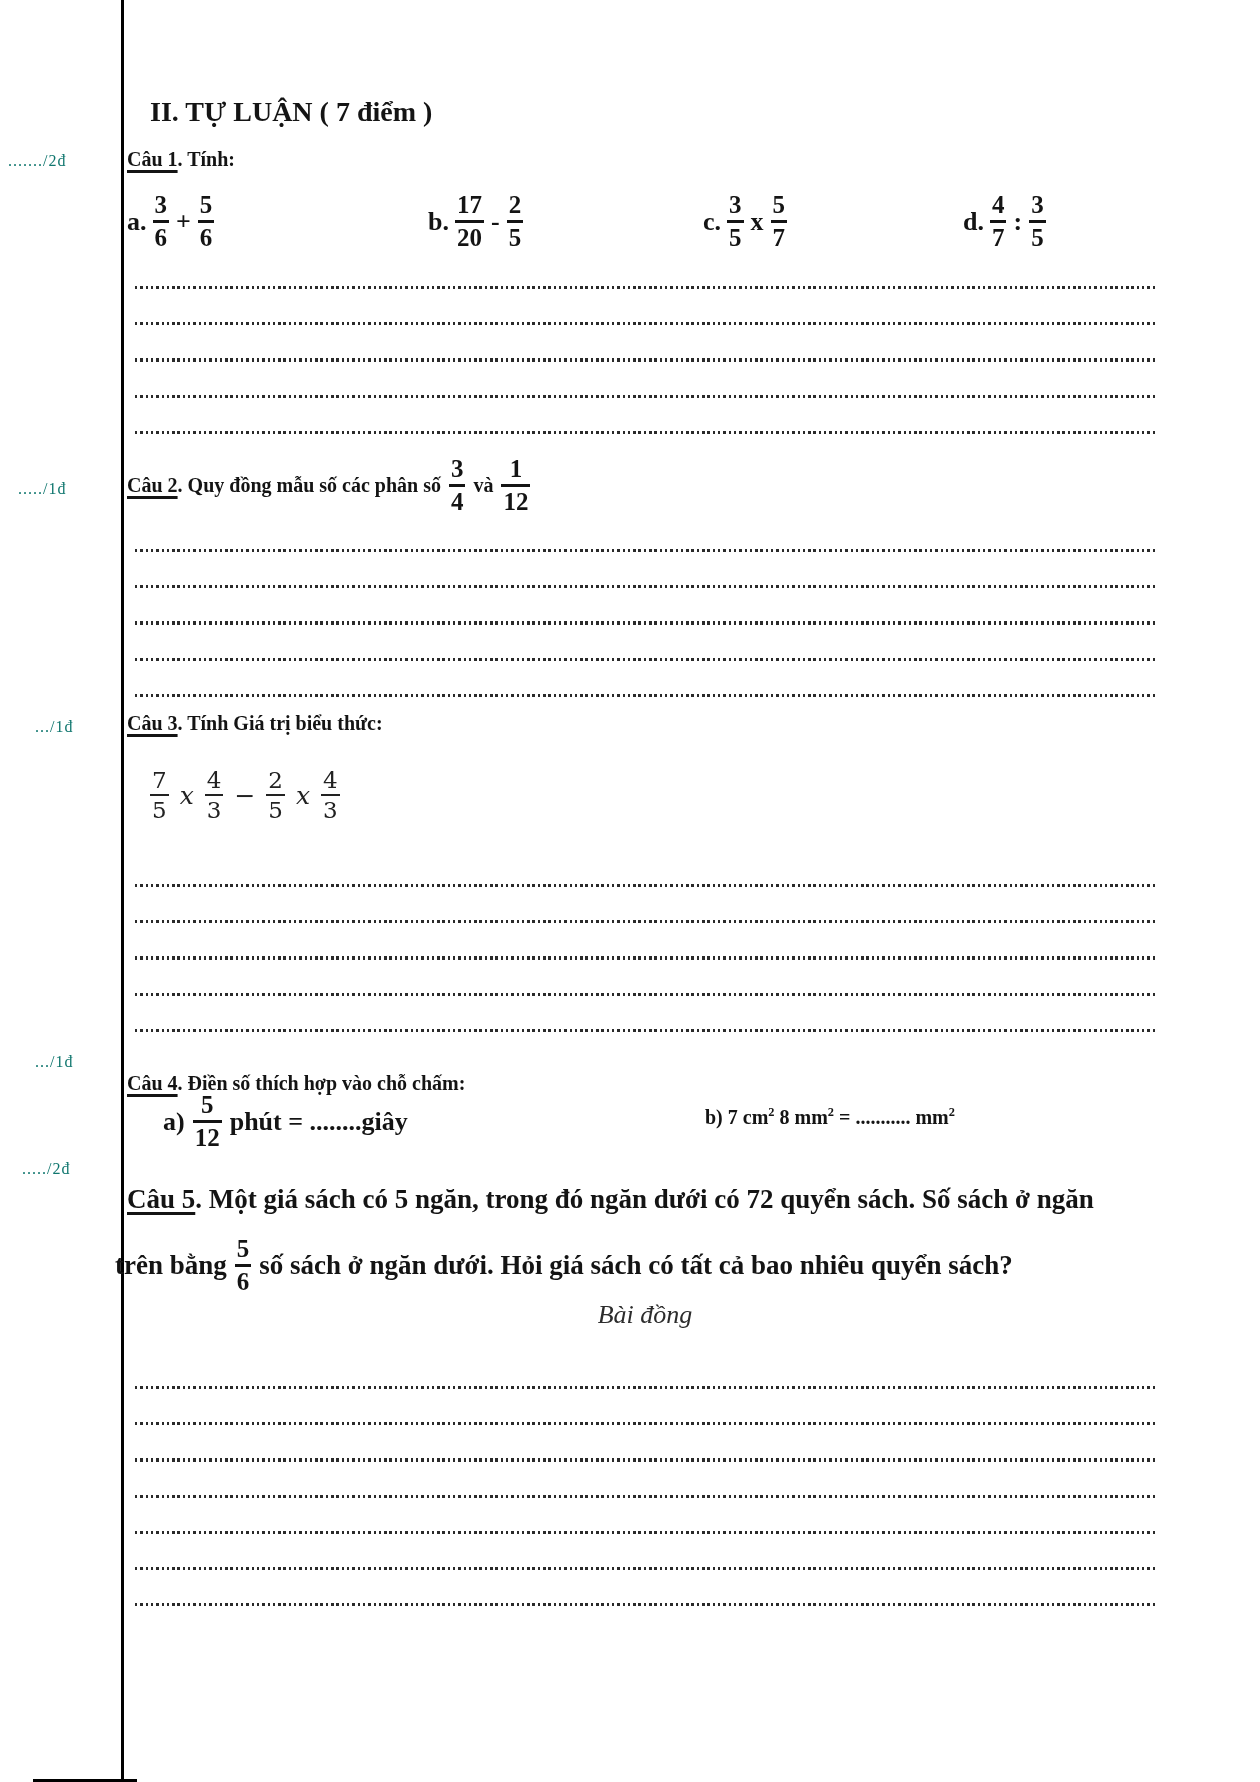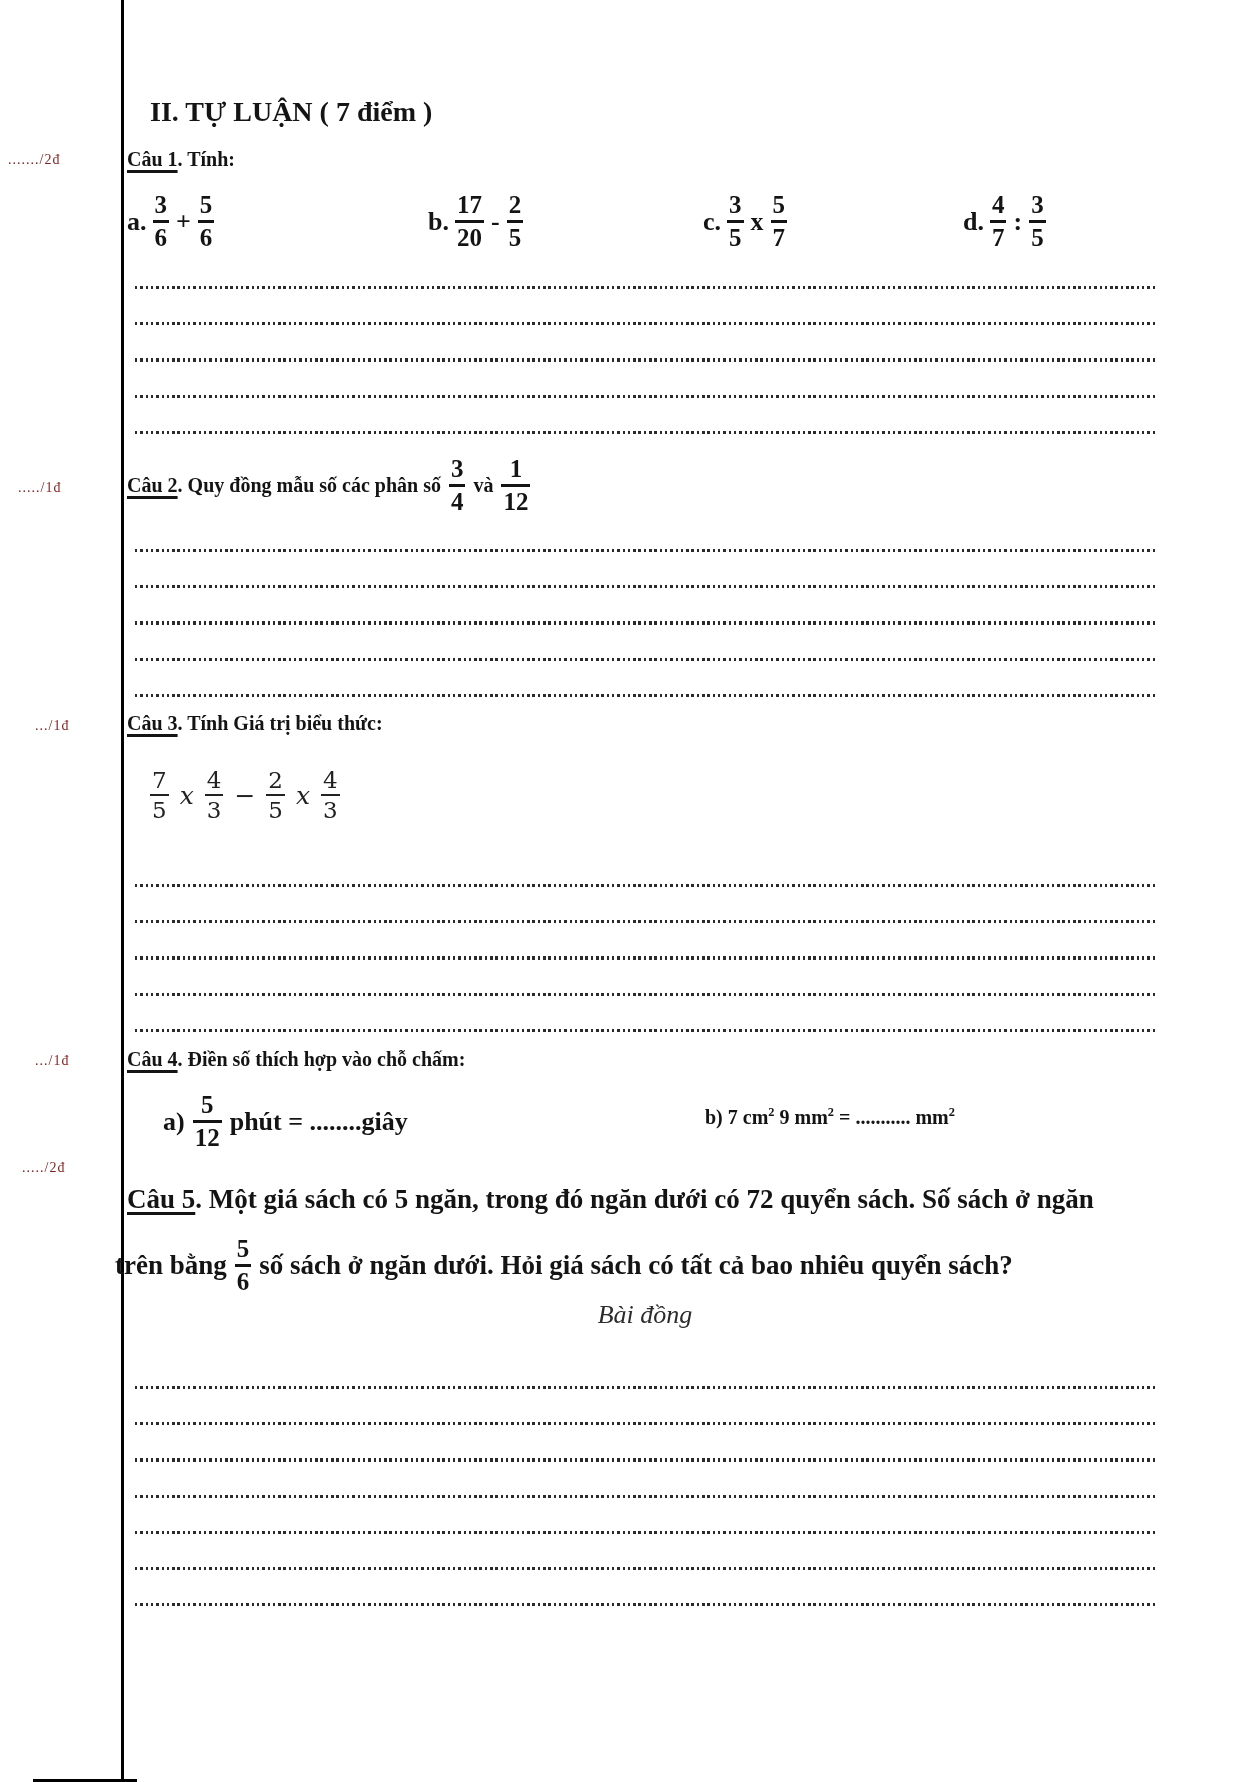--- a/index.html
+++ b/index.html
@@ -16,21 +16,21 @@
     position: absolute;
     left: 121px; top: 0; width: 3px; height: 1782px;
     background: #000;
   }
   .abs { position: absolute; }
   .section-title {
     left: 150px; top: 96px;
     font-size: 28px; font-weight: bold; white-space: nowrap;
   }
   .margin-score {
-    font-size: 14px; color: #7f1d1d; white-space: nowrap; letter-spacing: 1px;
+    font-size: 16px; color: #0f766e; white-space: nowrap; letter-spacing: 1px;
   }
   .q-heading { font-size: 20px; font-weight: bold; white-space: nowrap; }
   .qlabel {
     text-decoration: underline;
     text-decoration-thickness: 2.5px;
     text-underline-offset: 4px;
   }
   .frac {
     display: inline-flex; flex-direction: column; align-items: center;
     line-height: 1.05; font-weight: bold; font-size: 25px;
@@ -206,36 +206,36 @@
   </div>
 
   <div class="abs dotgroup" style="left:135px; top:884px;">
     <div class="dotline"></div>
     <div class="dotline"></div>
     <div class="dotline"></div>
     <div class="dotline"></div>
     <div class="dotline"></div>
   </div>
 
-  <div class="abs q-heading" style="left:127px; top:1048px;">
+  <div class="abs q-heading" style="left:127px; top:1072px;">
     <span class="qlabel">Câu 4</span><span>. Điền số thích hợp vào chỗ chấm:</span>
   </div>
 
   <div class="abs textrow" style="left:163px; top:1092px;">
     <span>a)</span>
     <span class="frac">
         <span class="num">5</span>
         <span class="bar"></span>
         <span class="den">12</span>
       </span>
     <span>phút = ........giây</span>
   </div>
 
   <div class="abs q-heading" style="left:705px; top:1106px;">
-    <span>b) 7 cm</span><sup>2</sup><span> 9 mm</span><sup>2</sup><span> = ........... mm</span><sup>2</sup>
+    <span>b) 7 cm</span><sup>2</sup><span> 8 mm</span><sup>2</sup><span> = ........... mm</span><sup>2</sup>
   </div>
 
   <div class="abs q-heading q5row" style="left:127px; top:1184px;">
     <span class="qlabel">Câu 5</span><span>. Một giá sách có 5 ngăn, trong đó ngăn dưới có 72 quyển sách. Số sách ở ngăn</span>
   </div>
 
   <div class="abs textrow q5row" style="left:115px; top:1236px;justify-content:space-between;">
     <span>trên bằng</span>
     <span class="frac">
         <span class="num">5</span>

